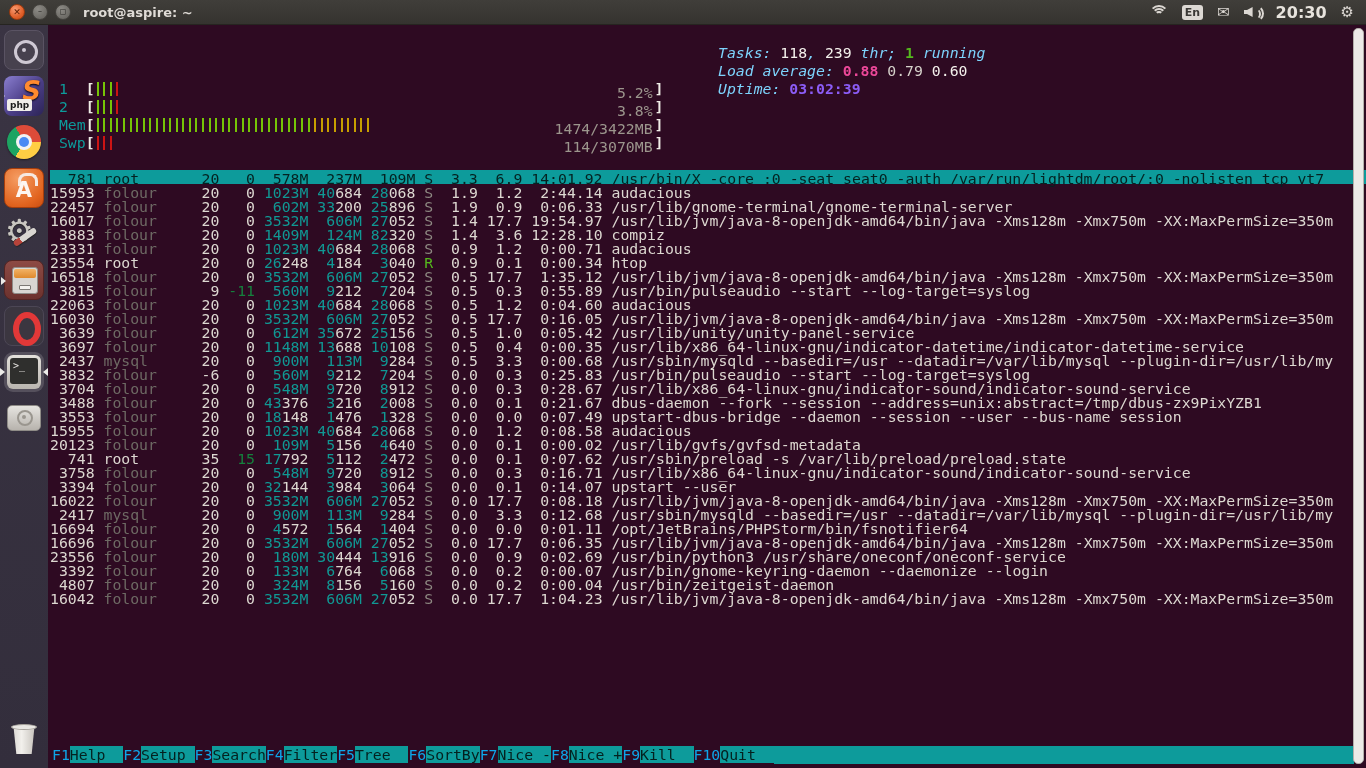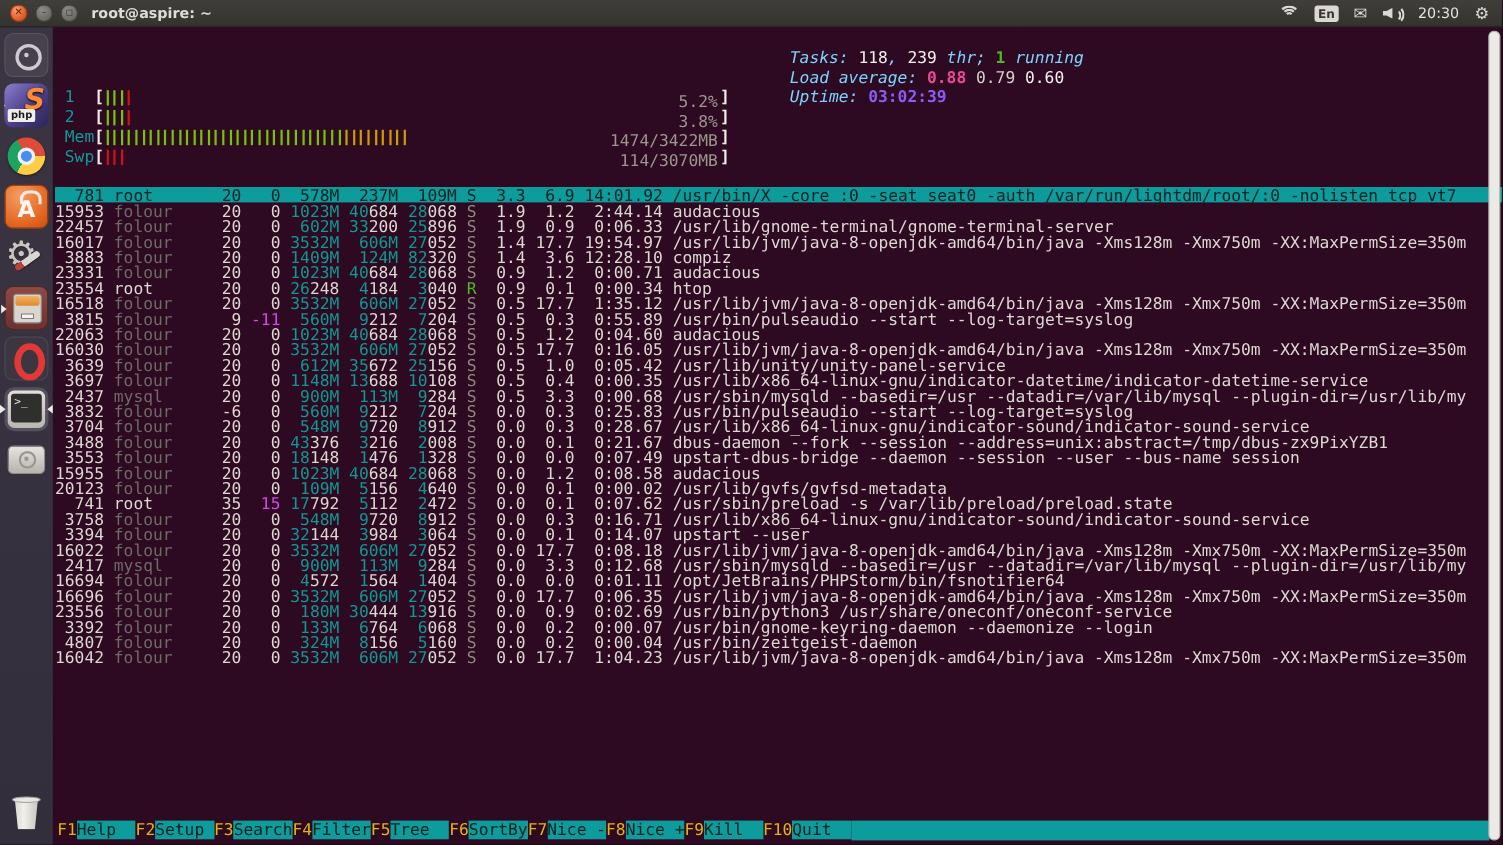--- a/index.html
+++ b/index.html
@@ -27,21 +27,21 @@
   .wifi i.a3{width:4px;height:4px;margin-left:-4px;top:6px;}
   .kbd{background:#dcd8d3;color:#3a3835;font-size:11px;font-weight:bold;
     border-radius:3px;padding:1px 3px;line-height:13px;}
   .mail{color:#dcd8d3;font-size:15px;line-height:1;}
   .vol{position:relative;width:18px;height:14px;}
   .vol .body{position:absolute;left:0;top:2px;width:9px;height:10px;background:#dcd8d3;
     clip-path:polygon(0 30%,38% 30%,100% 0,100% 100%,38% 70%,0 70%);}
   .vol i{position:absolute;border:2px solid transparent;border-right-color:#dcd8d3;border-radius:50%;}
   .vol i.v1{width:8px;height:8px;left:5px;top:3px;}
   .vol i.v2{width:13px;height:13px;left:3px;top:0px;}
-  .pclock{color:#e7e3dd;font-size:13px;}
+  .pclock{color:#e7e3dd;font-size:16px;font-weight:bold;}
   .pgear{color:#dcd8d3;font-size:15px;line-height:1;}
 
   
   .launcher{position:absolute;left:0;top:24px;width:48px;height:744px;
     background:linear-gradient(#3a3443,#332e3c);z-index:20;padding-top:6px;box-sizing:border-box;}
   .tile{width:40px;height:40px;margin:0 auto 6px auto;border-radius:8px;position:relative;}
   .t-dash{background:#47414e;border:1px solid #5a5363;box-sizing:border-box;}
   .t-dash .ring{position:absolute;left:9px;top:9px;width:18px;height:18px;border:3px solid #cfc9d4;
     border-radius:50%;}
   .t-dash .dot{position:absolute;left:17px;top:17px;width:4px;height:4px;background:#cfc9d4;border-radius:50%;}
@@ -123,28 +123,28 @@
   .lt{color:#d6d2cb;}
   .cyb{color:#8b5cf6;font-weight:bold;}
 
   .ptable{position:absolute;left:0;top:90px;right:0;}
   .thead{height:18px;background:#4fa600;color:#0c1a00;}
   .hdsort{background:#0d9b9b;color:#052220;}
   .prow{height:14px;}
   .wh{color:#ddd8d1;}
   .usr{color:#6e6a64;}
   .cyn{color:#109894;}
-  .red{color:#d946ef;}
+  .red{color:#15803d;}
   .grn{color:#55b81e;}
   .dim{color:#8e8982;}
   .sel{background:#0d9b9b;}
   .sel span{color:#042221 !important;}
 
   .fnbar{position:absolute;left:2px;right:12px;bottom:4px;height:18px;display:flex;}
-  .fk-key{color:#eab308;}
+  .fk-key{color:#0ea5e9;}
   .fk-label{background:#0d9b9b;color:#04211f;}
   .fk-fill{flex:1;background:#0d9b9b;}
 
   .scrollbar{position:absolute;right:2px;top:4px;bottom:4px;width:9px;
     background:#eceae7;border:1px solid #b3b0ab;border-radius:5px;z-index:25;}
 </style>
 </head>
 <body>
 
 <div class="screen">

